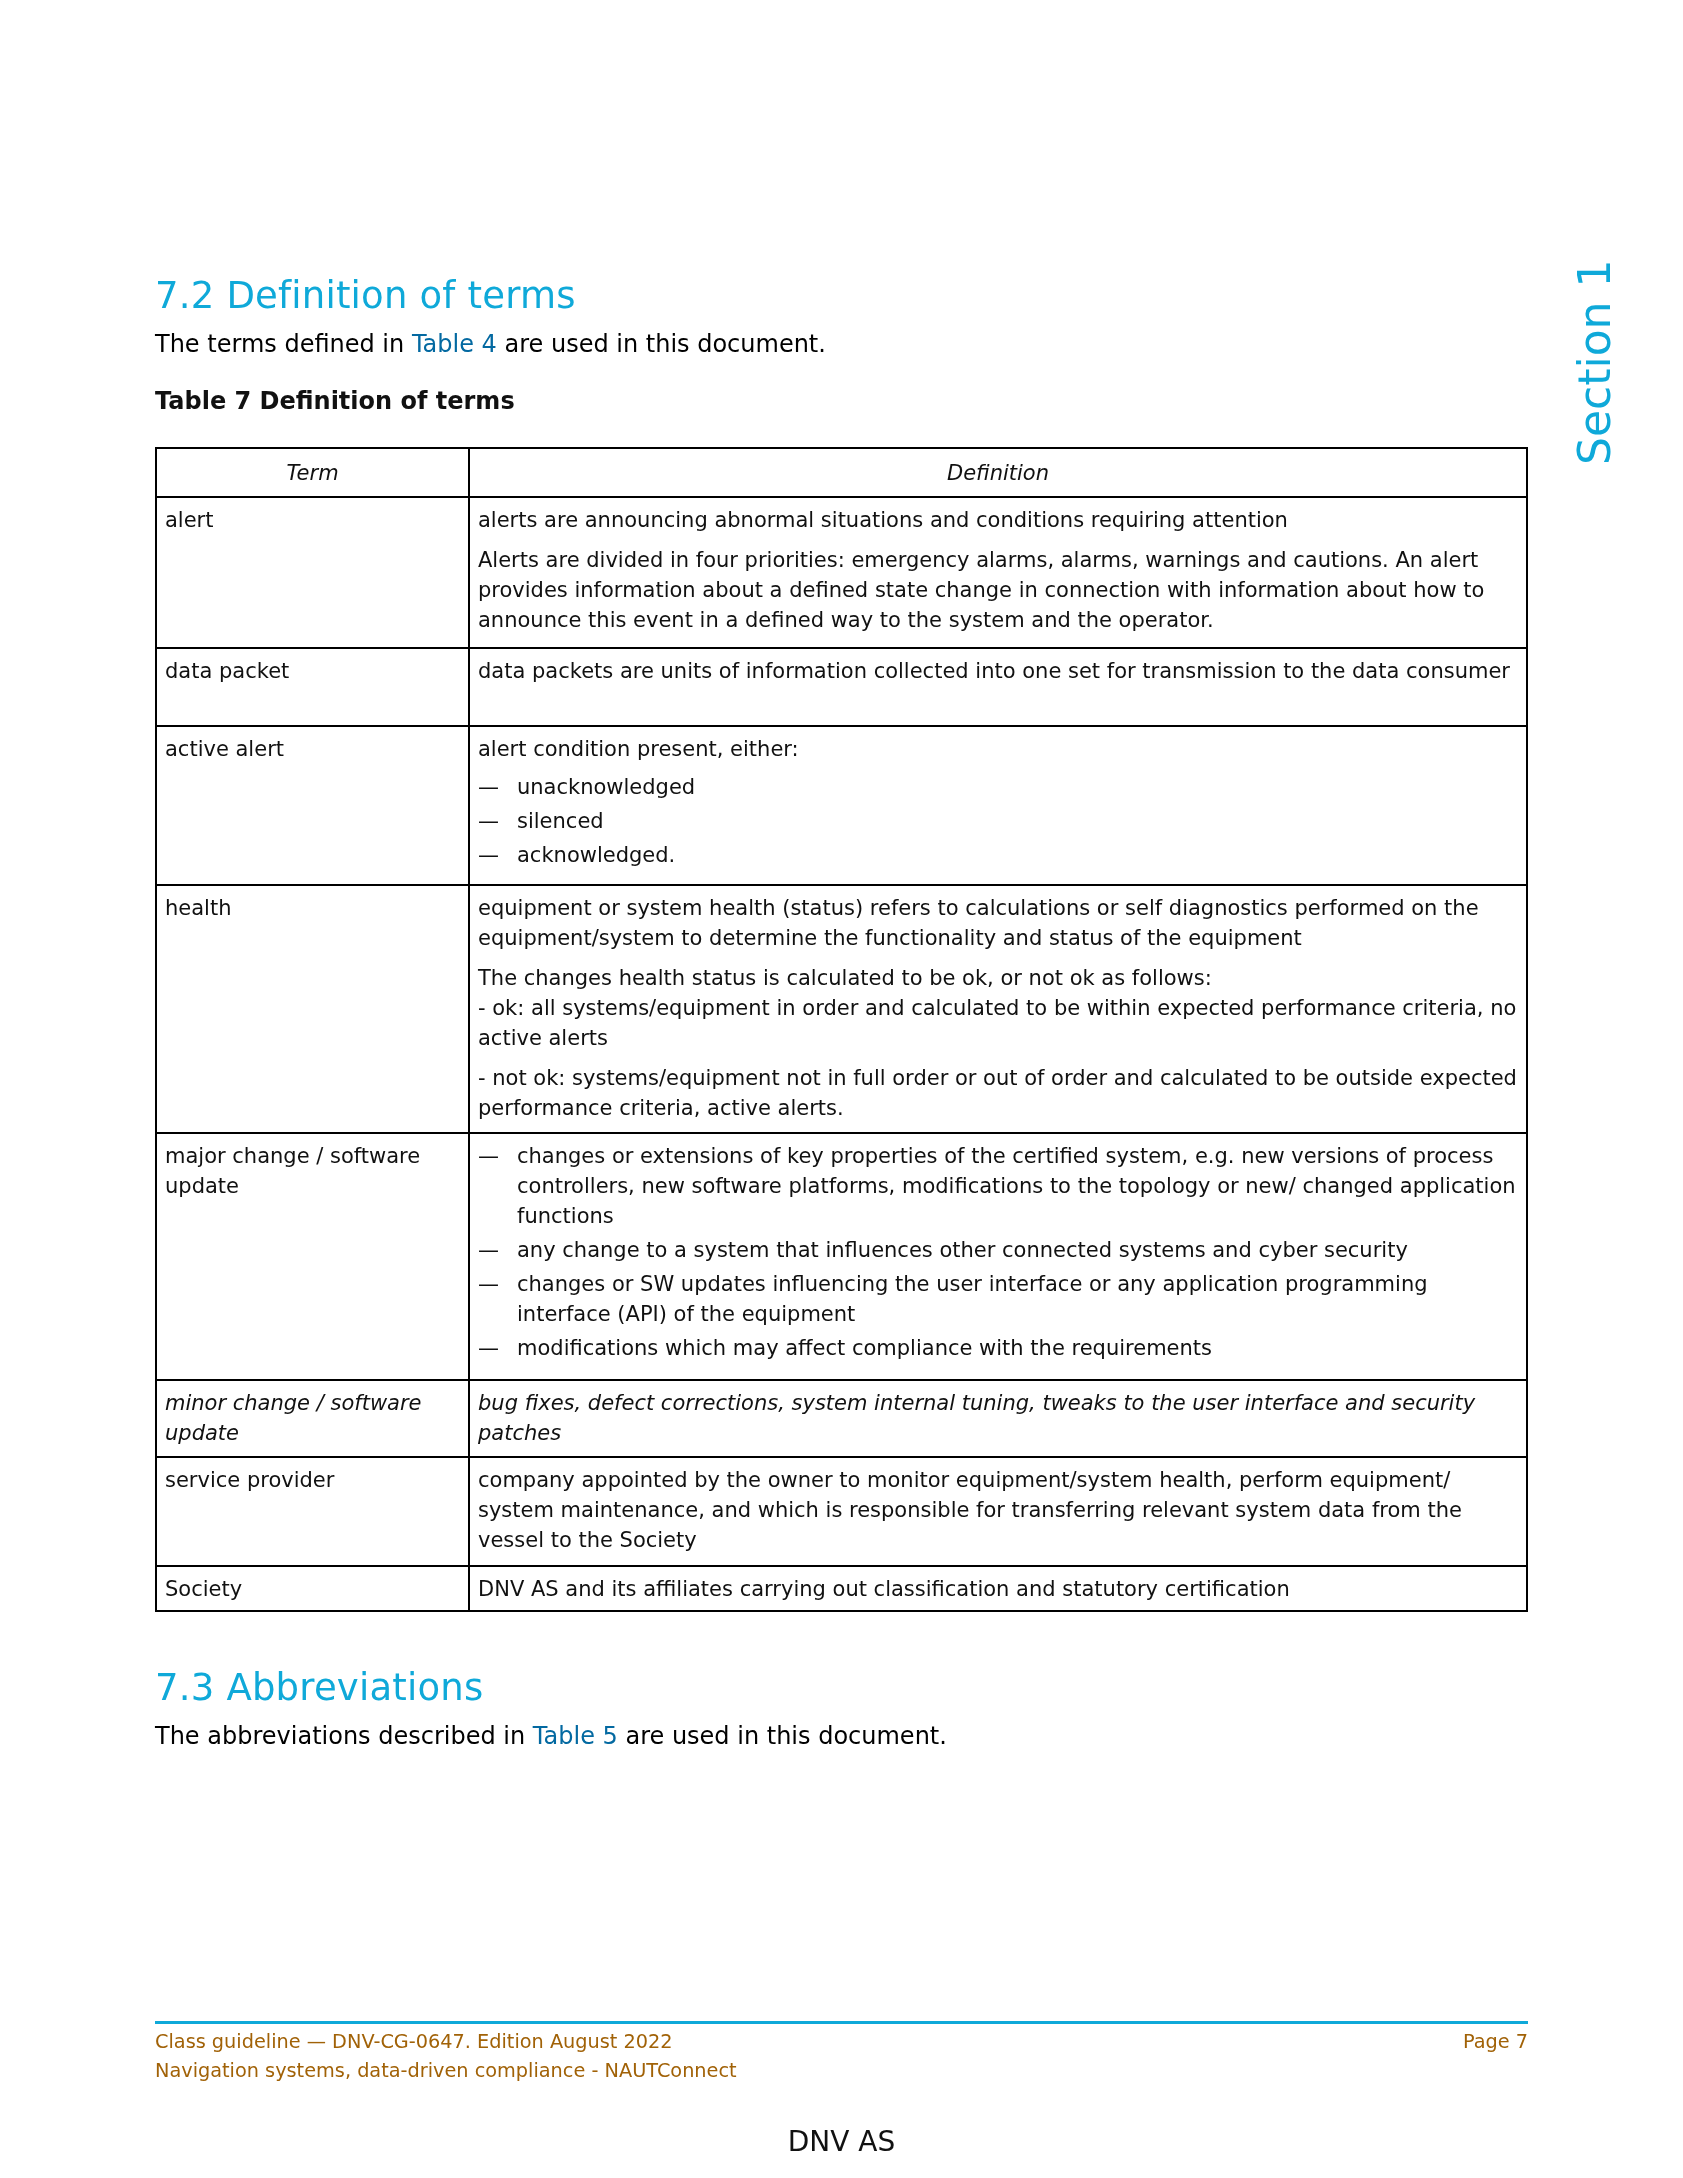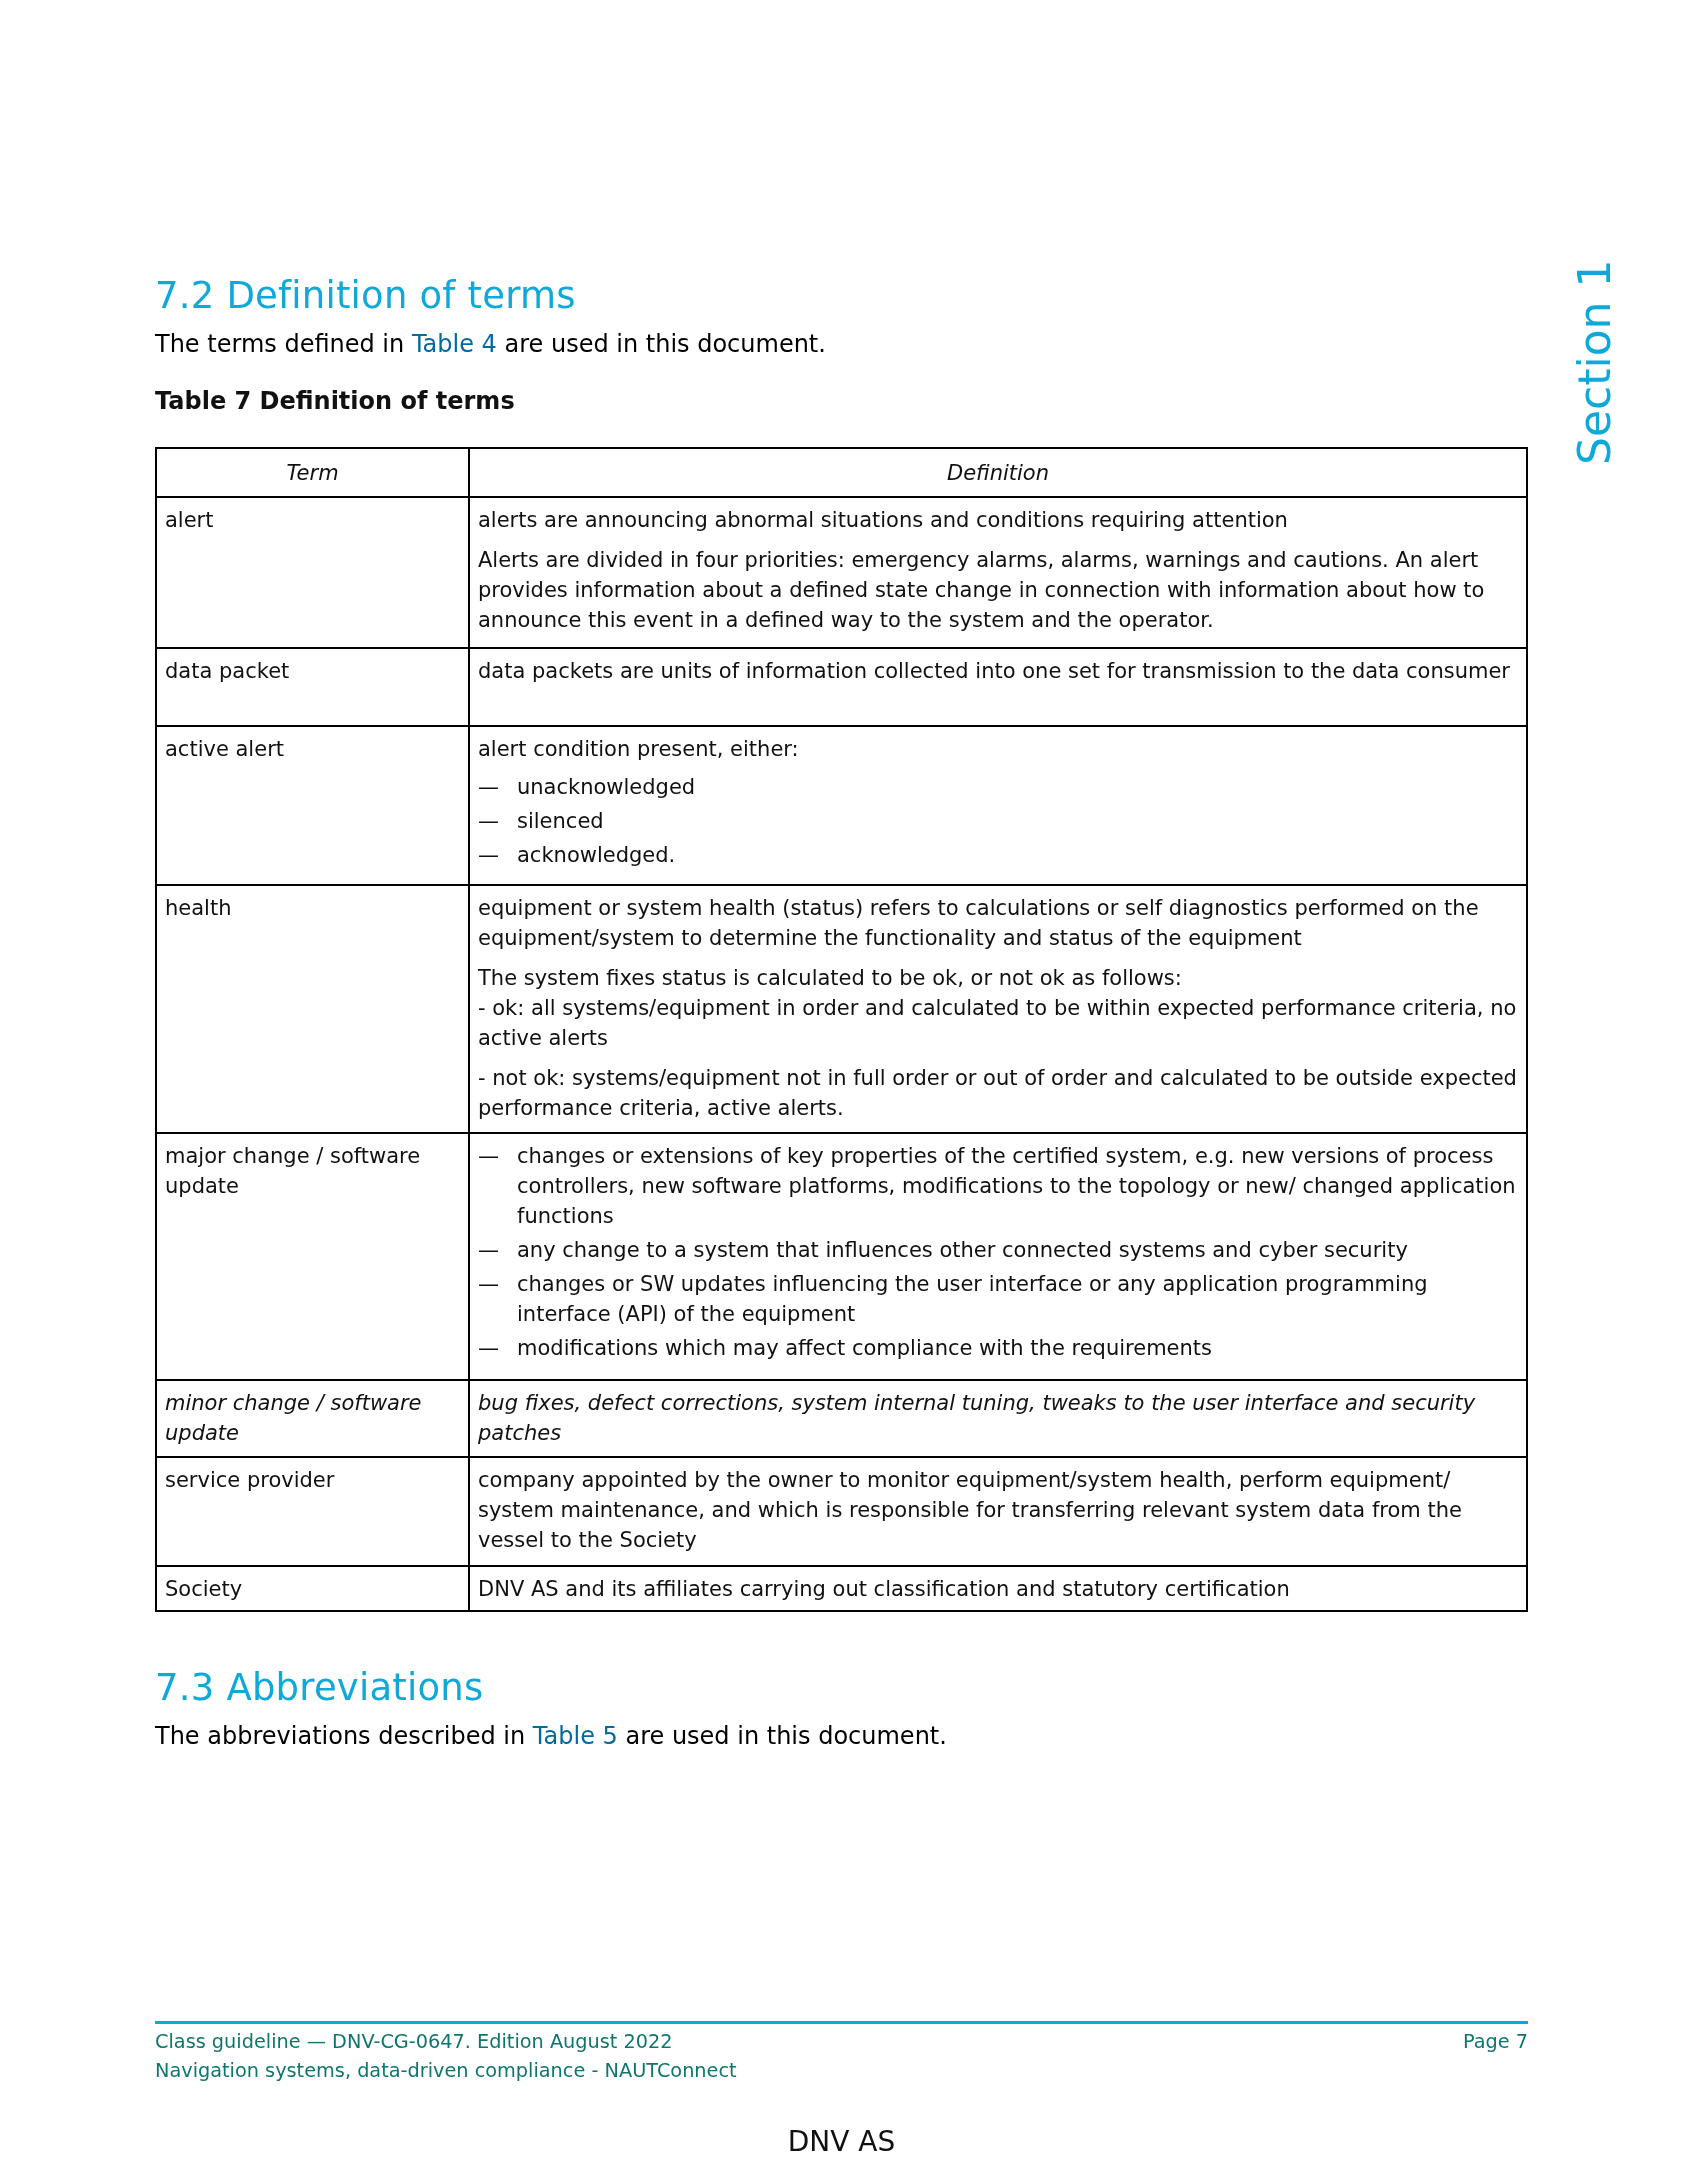--- a/index.html
+++ b/index.html
@@ -17,21 +17,21 @@
   table.terms th { font-style:italic; font-weight:normal; text-align:center; height:47px; vertical-align:middle; padding:0; }
   table.terms td.term { width:295px; padding-top:7px; }
   table.terms td.def { padding-top:7px; padding-bottom:6px; }
   .def p { margin:0 0 10px 0; }
   .def p:last-child { margin-bottom:0; }
   .def ul { list-style:none; margin:0; padding:0; }
   .def li { position:relative; padding-left:39px; margin-bottom:4px; }
   .def li:last-child { margin-bottom:0; }
   .def li .dash { position:absolute; left:0; top:0; }
   .footer-line { position:absolute; left:155px; top:2021px; width:1373px; height:3px; background:#0fa9d9; }
-  .foot { position:absolute; font-size:19.3px; color:#0f766e; }
+  .foot { position:absolute; font-size:19.3px; color:#a16207; }
   .company { position:absolute; left:0; width:1683px; text-align:center; top:2125px; font-size:28px; color:#111; }
 </style>
 </head>
 <body>
 
 <div class="section-tab">Section 1</div>
 
 <h2 class="h2" style="top:274px;">7.2 Definition of terms</h2>
 <p class="para" style="top:330px;"><span>The terms defined in </span><a class="link">Table 4</a><span> are used in this document.</span></p>
 
@@ -66,21 +66,21 @@
             <li><span class="dash">—</span><span>unacknowledged</span></li>
             <li><span class="dash">—</span><span>silenced</span></li>
             <li><span class="dash">—</span><span>acknowledged.</span></li>
           </ul>
         </td>
       </tr>
       <tr style="height: 248px;">
         <td class="term">health</td>
         <td class="def">
           <p style="white-space: pre-line;">equipment or system health (status) refers to calculations or self diagnostics performed on the equipment/system to determine the functionality and status of the equipment</p>
-          <p style="white-space: pre-line;">The system fixes status is calculated to be ok, or not ok as follows:
+          <p style="white-space: pre-line;">The changes health status is calculated to be ok, or not ok as follows:
 - ok: all systems/equipment in order and calculated to be within expected performance criteria, no active alerts</p>
           <p style="white-space: pre-line;">- not ok: systems/equipment not in full order or out of order and calculated to be outside expected performance criteria, active alerts.</p>
         </td>
       </tr>
       <tr style="height: 247px;">
         <td class="term">major change / software update</td>
         <td class="def">
           <ul>
             <li><span class="dash">—</span><span>changes or extensions of key properties of the certified system, e.g. new versions of process controllers, new software platforms, modifications to the topology or new/ changed application functions</span></li>
             <li><span class="dash">—</span><span>any change to a system that influences other connected systems and cyber security</span></li>

